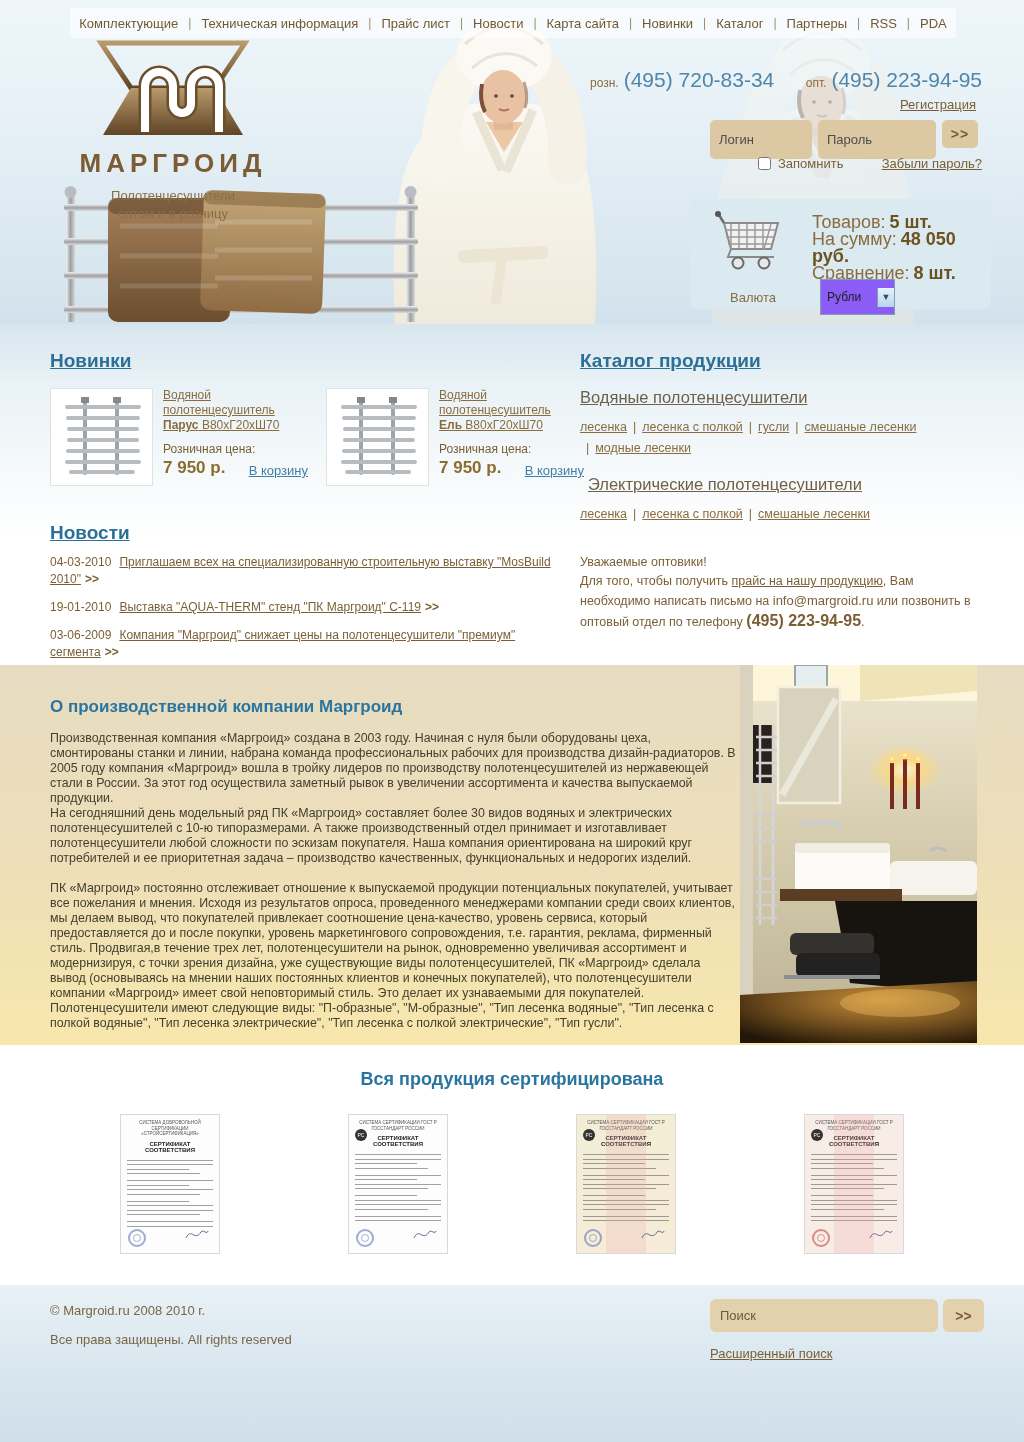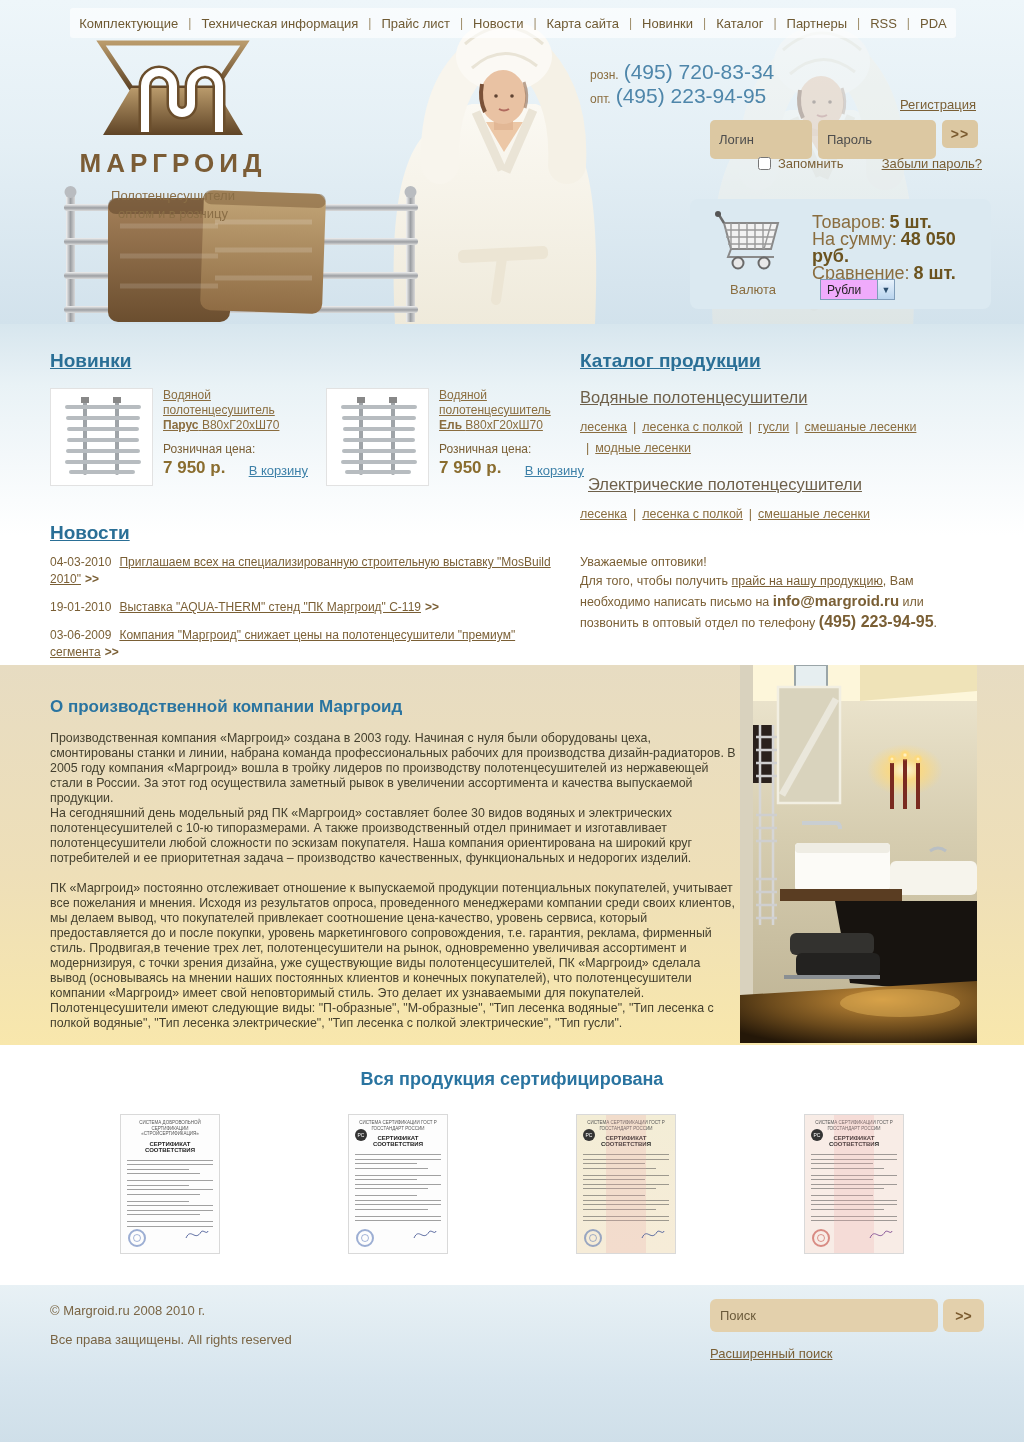--- a/index.html
+++ b/index.html
@@ -16,21 +16,21 @@
                display:flex; align-items:center; justify-content:center; }
   .nav-strip ul { list-style:none; display:flex; align-items:center; }
   .nav-strip li { display:flex; align-items:center; }
   .nav-strip a { color:#6f5a33; font-size:13px; text-decoration:none; padding:0 10px; white-space:nowrap; cursor:pointer; }
   .nav-strip li:not(:last-child)::after { content:"|"; color:#9b8a67; font-size:12px; }
 
   .logo-block { position:absolute; left:48px; top:38px; width:250px; text-align:center; }
   .logo-title { margin-top:6px; font-size:26px; font-weight:bold; color:#7b5c35; letter-spacing:5px; }
   .logo-tagline { margin-top:8px; color:#8a6e46; font-size:13px; line-height:18px; }
 
-  .phones { position:absolute; top:60px; left:590px; width:392px; display:flex; justify-content:space-between;flex-direction:column; }
+  .phones { position:absolute; top:68px; left:590px; width:392px; display:flex; justify-content:space-between; }
   .phone-group { display:flex; align-items:baseline; }
   .phone-label { color:#8a6d3f; font-size:12px; margin-right:5px; }
   .phone-number { color:#4e86aa; font-size:21px; }
 
   .registration { position:absolute; top:97px; right:48px; color:#7a5f35; font-size:13px; text-decoration:underline; cursor:pointer; }
 
   .login-row { position:absolute; top:120px; left:710px; display:flex; gap:6px; }
   .login-input { width:102px; height:39px; background:#dcc8a2; border:none; border-radius:5px;
                  padding:0 9px; font-size:13px; color:#4d4d4d; font-family:inherit; }
   .login-input.pwd { width:118px; }
@@ -44,21 +44,21 @@
 
   .cart-box { position:absolute; top:199px; left:690px; width:301px; height:110px;
               background:#dbe9f1; border-radius:8px; }
   .cart-icon { position:absolute; left:24px; top:10px; }
   .cart-lines { position:absolute; left:122px; top:15px; font-size:18px; line-height:17px; }
   .cart-lines .label { color:#8a6d3f; }
   .cart-lines .value { color:#6b531f; font-weight:bold; margin-left:4px; }
   .currency-row { position:absolute; left:40px; top:80px; width:240px; display:flex; align-items:center; }
   .currency-label { color:#8a6d3f; font-size:13px; }
   .currency-select { margin-left:44px; display:flex; align-items:center; border:1px solid #7f9db9;
-                     background:#f0abfc; height:21px; cursor:pointer; }
+                     background:#8b5cf6; height:36px; cursor:pointer; }
   .currency-value { font-size:12px; color:#222; padding:0 6px; width:56px; }
   .currency-arrow { width:17px; height:19px; background:linear-gradient(180deg,#e7f2fc,#b9d4ee);
                     border-left:1px solid #7f9db9; display:flex; align-items:center; justify-content:center;
                     font-size:9px; color:#2c4f6e; }
 
   
   .band { position:absolute; top:324px; left:0; width:1024px; height:341px;
           background:linear-gradient(180deg,#d7e6ee 0%,#e9f2f6 18%,#ffffff 62%); }
   .band-inner { position:relative; width:100%; height:100%; }
   .col-left { position:absolute; left:50px; top:26px; width:520px; }
@@ -86,21 +86,21 @@
   .news-more { font-weight:bold; margin-left:4px; cursor:pointer; }
 
   .cat-sub { display:inline-block; margin-top:16px; color:#6e604a; font-size:16.5px; text-decoration:underline; cursor:pointer; }
   .cat-sub.indent { margin-left:8px; }
   .cat-links { margin-top:10px; font-size:12.5px; line-height:21px; color:#8a6d3f; }
   .cat-links a { color:#8a6d3f; text-decoration:underline; cursor:pointer; }
   .cat-links .sep { margin:0 6px; text-decoration:none; }
 
   .wholesale-note { margin-top:28px; font-size:12.5px; line-height:19px; color:#7a5f35; width:400px; }
   .wholesale-note a { color:#7a5f35; text-decoration:underline; cursor:pointer; }
-  .note-email { font-weight:bold; font-size:15px; }
+  .note-email { font-weight:normal; font-size:13px; }
   .note-phone { font-weight:bold; font-size:16px; }
 
   
   .about { position:absolute; top:665px; left:0; width:1024px; height:380px;
            background:linear-gradient(180deg,#e7dcc2 0%,#eedfb8 55%,#f8e7ac 100%); }
   .about-text { position:absolute; left:50px; top:32px; width:688px; }
   .about-title { color:#2a74a0; font-size:17px; font-weight:bold; margin-bottom:14px; }
   .about-text p { font-size:12.4px; line-height:15px; color:#44402f; }
   .about-text p.gap { margin-top:15px; }
   .bath-photo { position:absolute; right:47px; top:0; width:237px; height:378px; }

